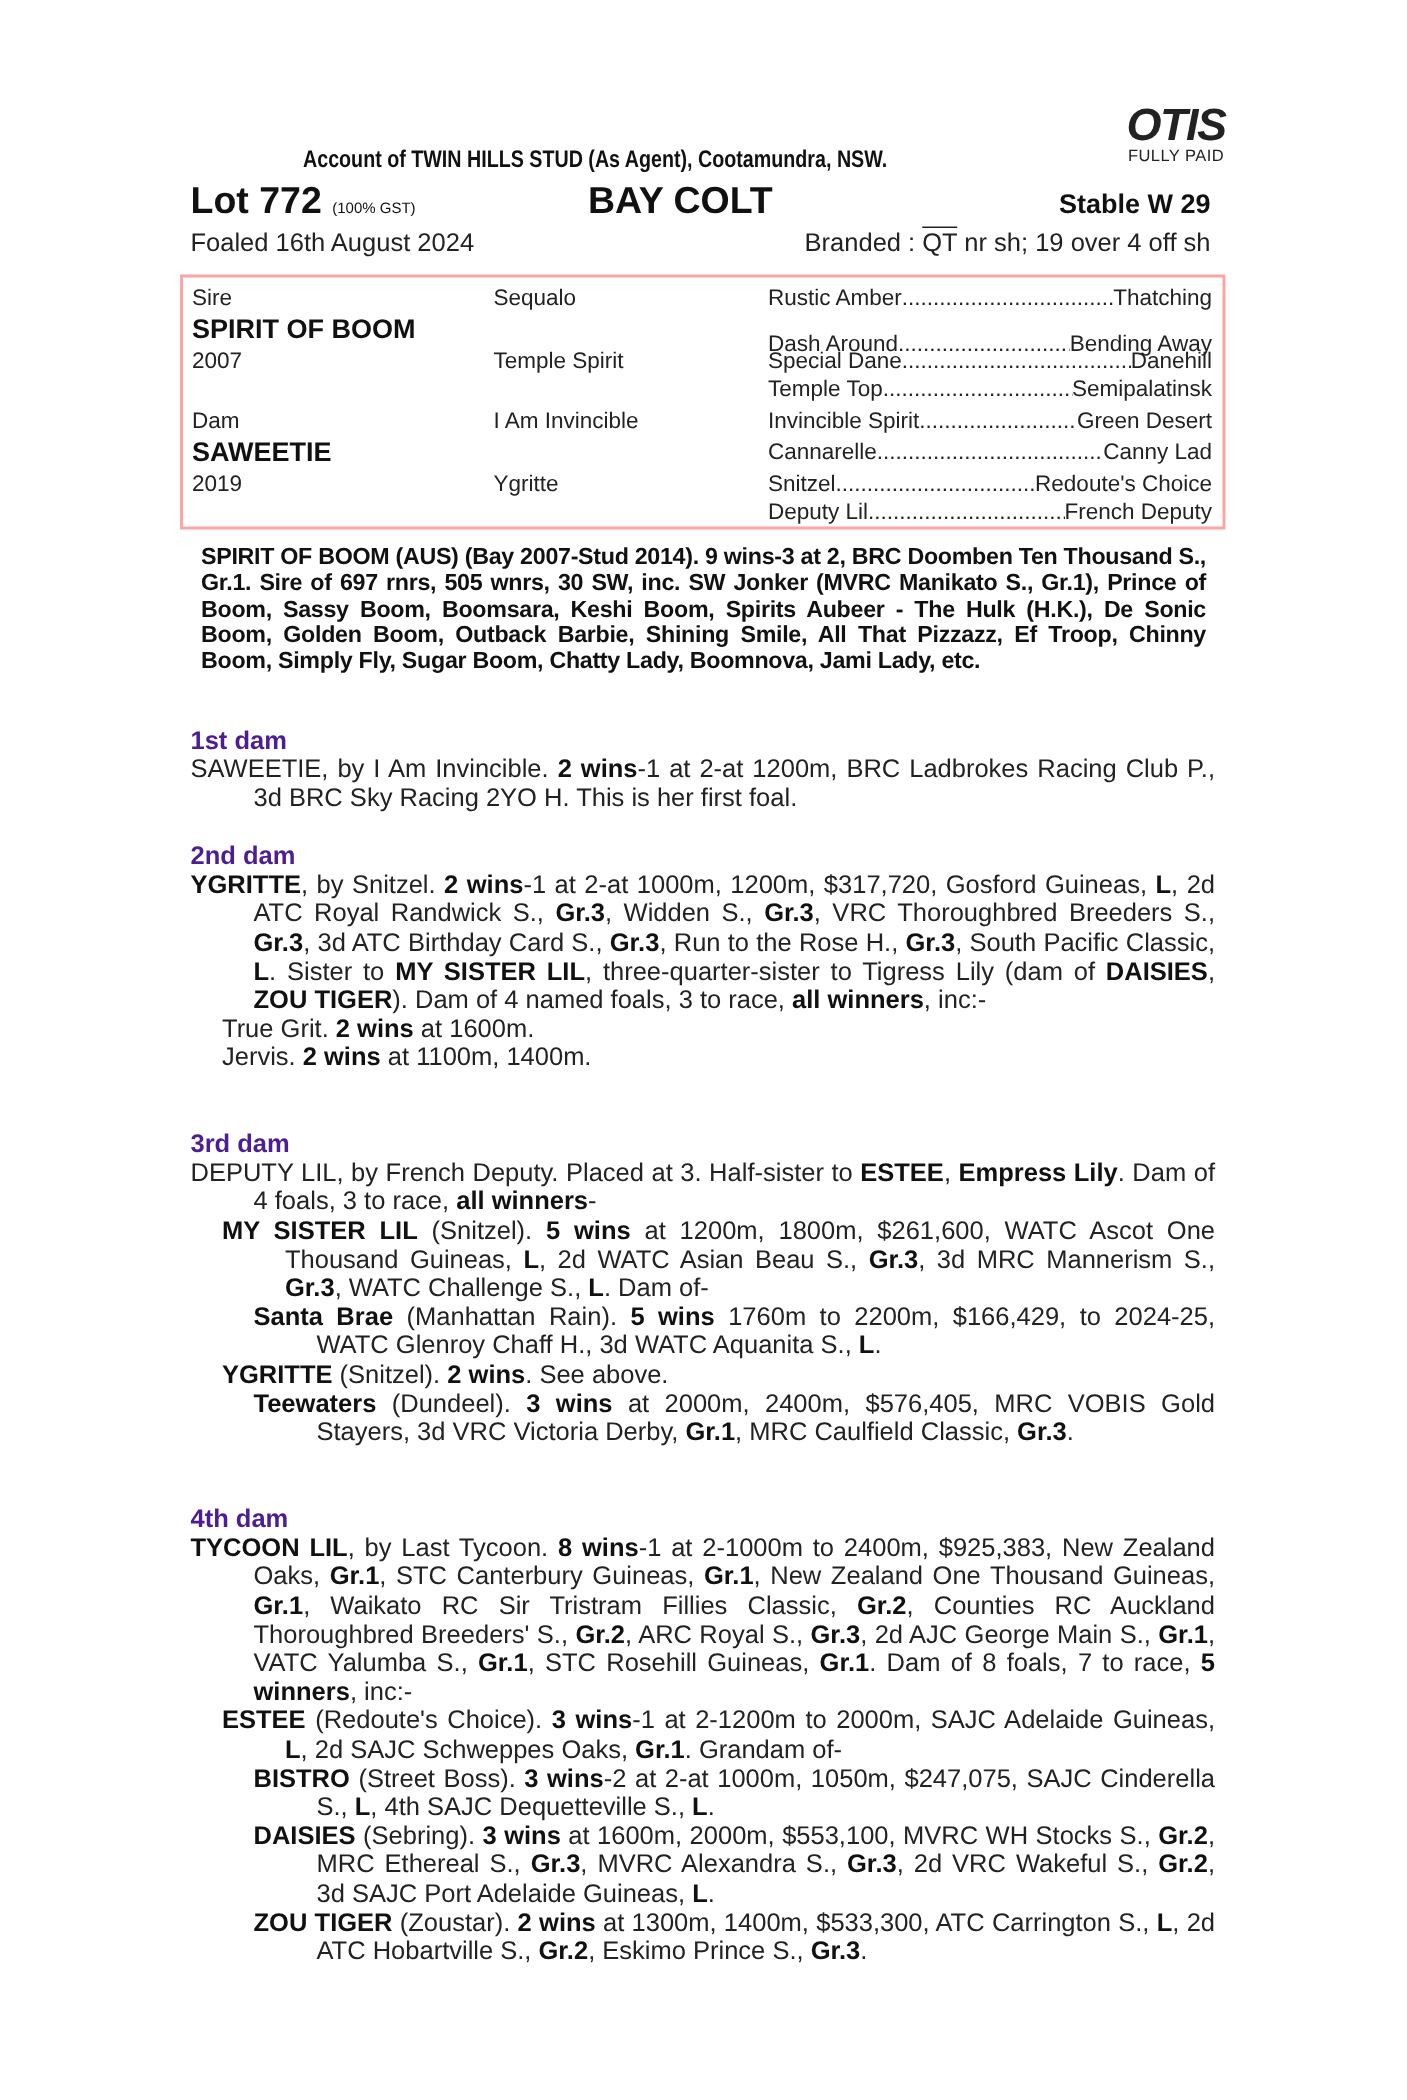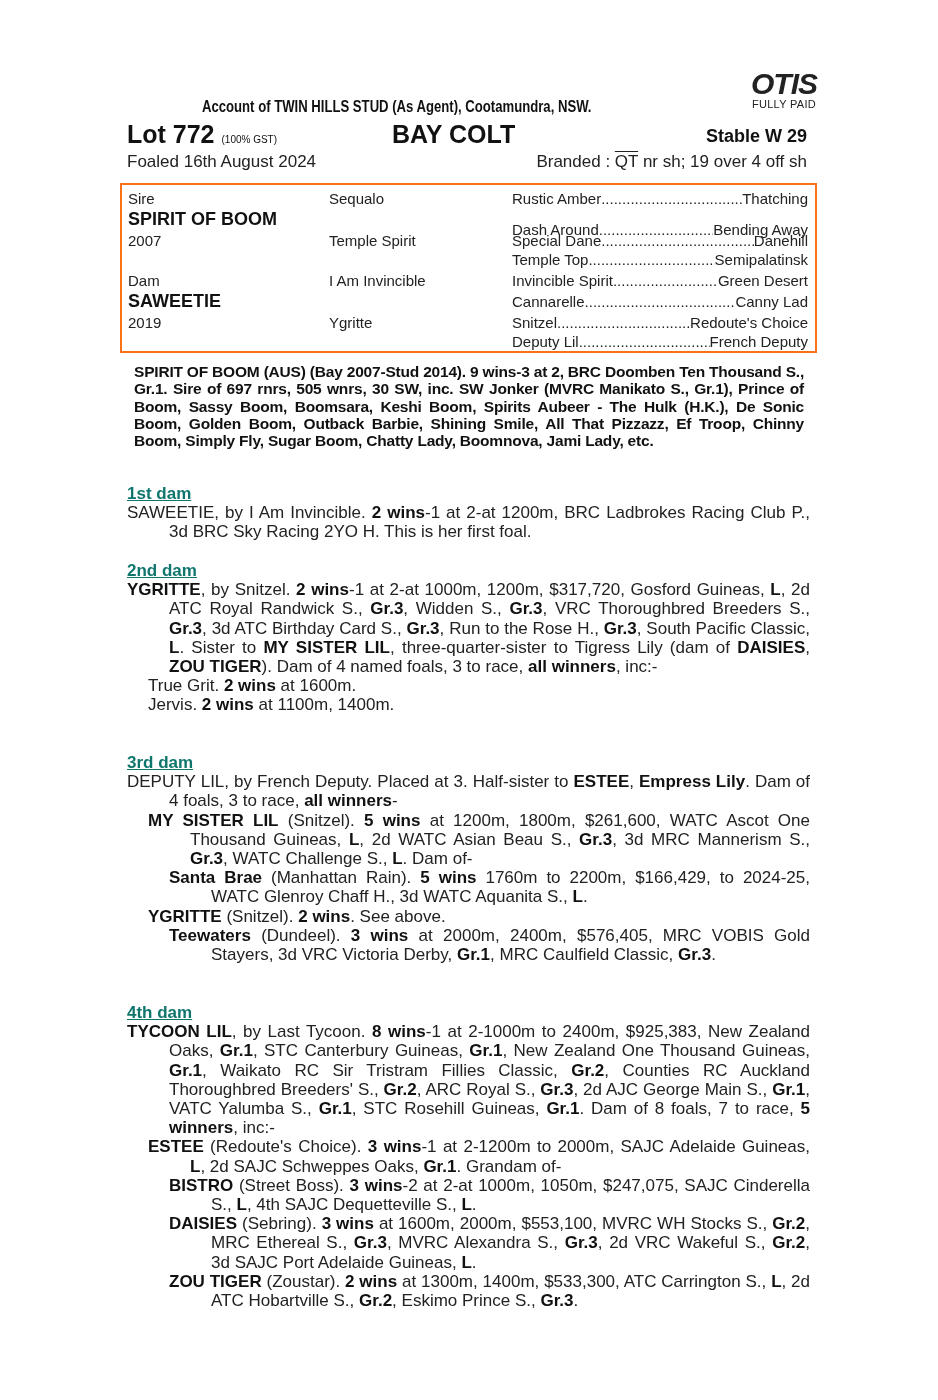--- a/index.html
+++ b/index.html
@@ -9,31 +9,31 @@
     .logo-mark { font-family: "Liberation Sans", sans-serif; font-weight: 900; font-style: italic; font-size: 30px; letter-spacing: -1px; line-height: 28px; color: #222; }
     .logo-sub { font-family: "Liberation Sans", sans-serif; font-weight: normal; font-size: 11px; letter-spacing: 0.3px; color: #222; line-height: 12px; }
     .account { left: 120px; width: 700px; top: 98px; text-align: left; padding-left: 100px; box-sizing: border-box; font-family: "Liberation Sans", sans-serif; font-weight: bold; font-size: 16px; transform: scaleX(0.82); transform-origin: left; white-space: nowrap; }
     .lot { left: 127px; top: 120px; font-weight: 900; font-size: 25px; }
     .lot .gst { font-weight: normal; font-size: 10px; }
     .colt { left: 392px; top: 120px; font-weight: 900; font-size: 25px; }
     .stable { right: 131px; top: 126px; font-weight: 900; font-size: 18px; }
     .foaled { left: 127px; top: 152px; font-size: 17px; color: #222; }
     .branded { right: 131px; top: 152px; font-size: 17px; color: #222; }
     .brand-sym { text-decoration: overline; }
-    .pedigree { left: 120px; top: 183px; width: 697px; height: 170px; border: 2px solid #f97316; box-sizing: border-box; font-size: 15px; color: #222; }
+    .pedigree { left: 120px; top: 183px; width: 697px; height: 170px; border: 2px solid #fca5a5; box-sizing: border-box; font-size: 15px; color: #222; }
     .ped-cell { position: absolute; white-space: nowrap; }
     .ped-big { font-weight: 900; font-size: 18px; color: #111; }
     .gp { position: absolute; left: 390px; width: 296px; display: flex; white-space: nowrap; font-size: 15px; }
     .gp .nm { flex: none; }
     .gp .dots { flex: 1 1 auto; overflow: hidden; }
     .gp .dots::before { content: "........................................................................................................"; letter-spacing: 0px; }
     .gp .sr { flex: none; }
     .sire-blurb { left: 134px; top: 363px; width: 670px; font-weight: 900; font-size: 15.5px; line-height: 17.3px; text-align: justify; letter-spacing: -0.2px; }
     .section { left: 127px; width: 683px; font-size: 17px; line-height: 19.2px; color: #222; }
-    .sec-head { font-weight: 900; font-size: 17px; color: #0f766e; text-decoration: underline; }
+    .sec-head { font-weight: 900; font-size: 17px; color: #4c1d95; }
     .p { text-align: justify; }
     .p0 { padding-left: 42px; text-indent: -42px; }
     .p1 { padding-left: 63px; text-indent: -42px; }
     .p2 { padding-left: 84px; text-indent: -42px; }
     b, .b { font-weight: 900; color: #111; }
   </style>
 </head>
 <body>
 
 <div class="abs logo">

